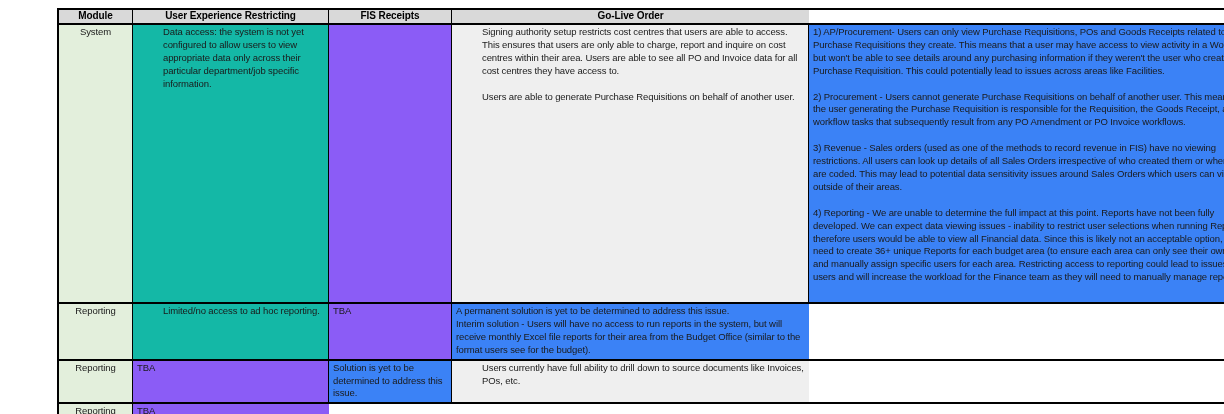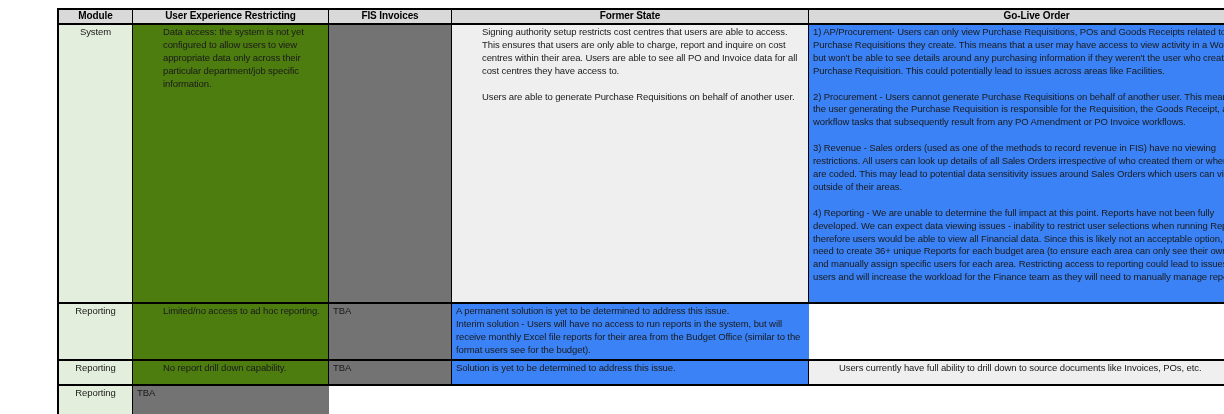--- a/index.html
+++ b/index.html
@@ -44,35 +44,34 @@
     padding-bottom: 1px;
     line-height: 12px;
     color: #000000;
   }
   .hdr { min-height: 13px; }
   .r1 { min-height: 279px; }
   .r2 { min-height: 41px; }
   .r3 { min-height: 25px; }
   .r4 { min-height: 28px; }
   .c-module { background: #e3efdc; text-align: center; }
-  .c-ued    { background: #4d7c0f; padding-left: 30px; }
-  .c-fis    { background: #737373; }
+  .c-ued    { background: #14b8a6; padding-left: 30px; }
+  .c-fis    { background: #8b5cf6; }
   .c-former { background: #efefef; padding-left: 30px; }
   .c-golive { background: #3b82f6; }
 </style>
 </head>
 <body>
 
 <div class="tbl">
 
   <div class="row hdr">
     <div class="cell">Module</div>
     <div class="cell">User Experience Restricting</div>
-    <div class="cell">FIS Invoices</div>
-    <div class="cell">Former State</div>
+    <div class="cell">FIS Receipts</div>
     <div class="cell">Go-Live Order</div>
   </div>
 
   <div class="row r1">
     <div class="cell c-module">System</div>
     <div class="cell c-ued">Data access: the system is not yet configured to allow users to view appropriate data only across their particular department/job specific information.</div>
     <div class="cell c-fis"></div>
     <div class="cell c-former">Signing authority setup restricts cost centres that users are able to access. This ensures that users are only able to charge, report and inquire on cost centres within their area. Users are able to see all PO and Invoice data for all cost centres they have access to.
 
 Users are able to generate Purchase Requisitions on behalf of another user.</div>
@@ -88,21 +87,20 @@
   <div class="row r2">
     <div class="cell c-module">Reporting</div>
     <div class="cell c-ued">Limited/no access to ad hoc reporting.</div>
     <div class="cell c-fis">TBA</div>
     <div class="cell c-golive">A permanent solution is yet to be determined to address this issue.
 Interim solution - Users will have no access to run reports in the system, but will receive monthly Excel file reports for their area from the Budget Office (similar to the format users see for the budget).</div>
   </div>
 
   <div class="row r3">
     <div class="cell c-module">Reporting</div>
-    <div class="cell c-ued">No report drill down capability.</div>
     <div class="cell c-fis">TBA</div>
     <div class="cell c-golive">Solution is yet to be determined to address this issue.</div>
     <div class="cell c-former">Users currently have full ability to drill down to source documents like Invoices, POs, etc.</div>
   </div>
 
   <div class="row r4">
     <div class="cell c-module">Reporting</div>
     <div class="cell c-fis">TBA</div>
   </div>
 

